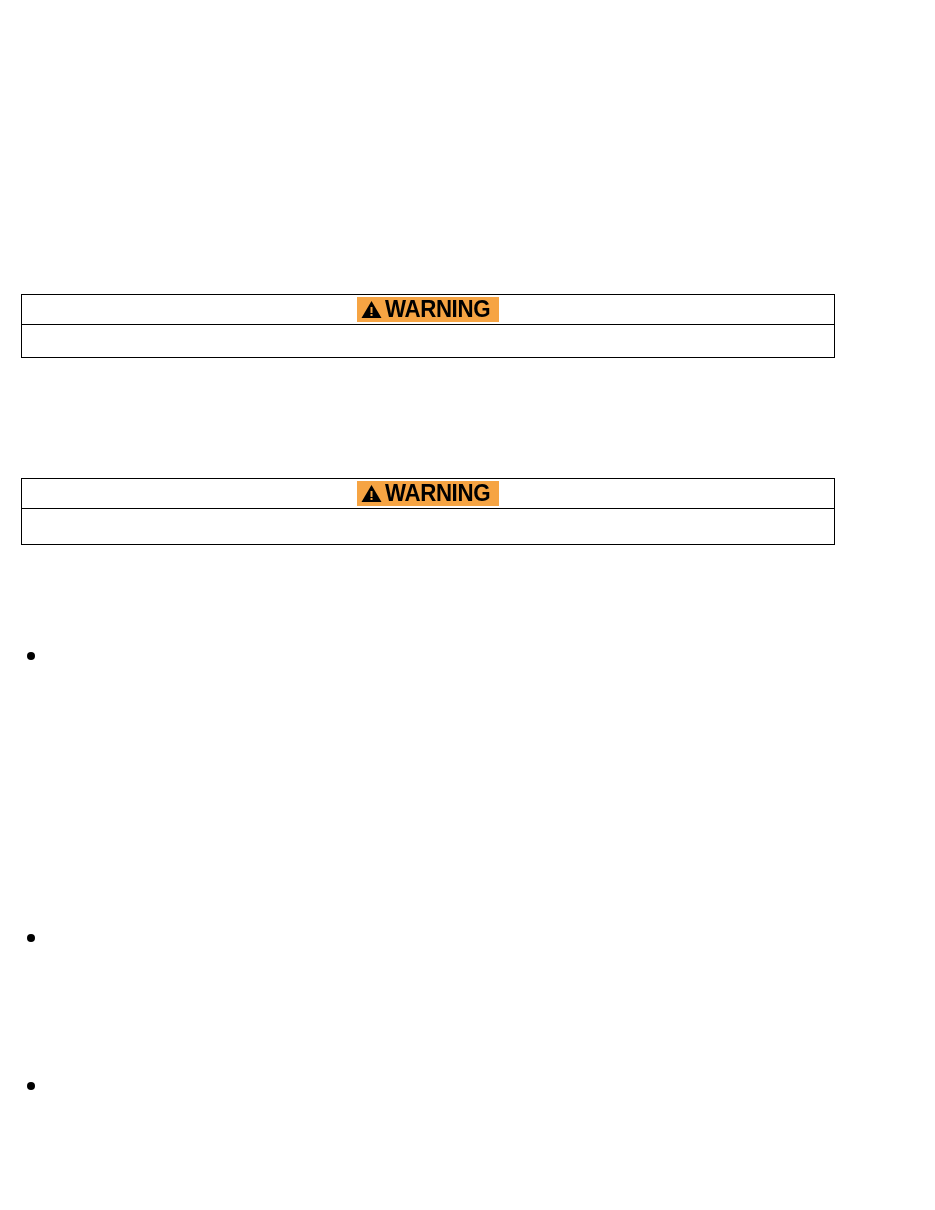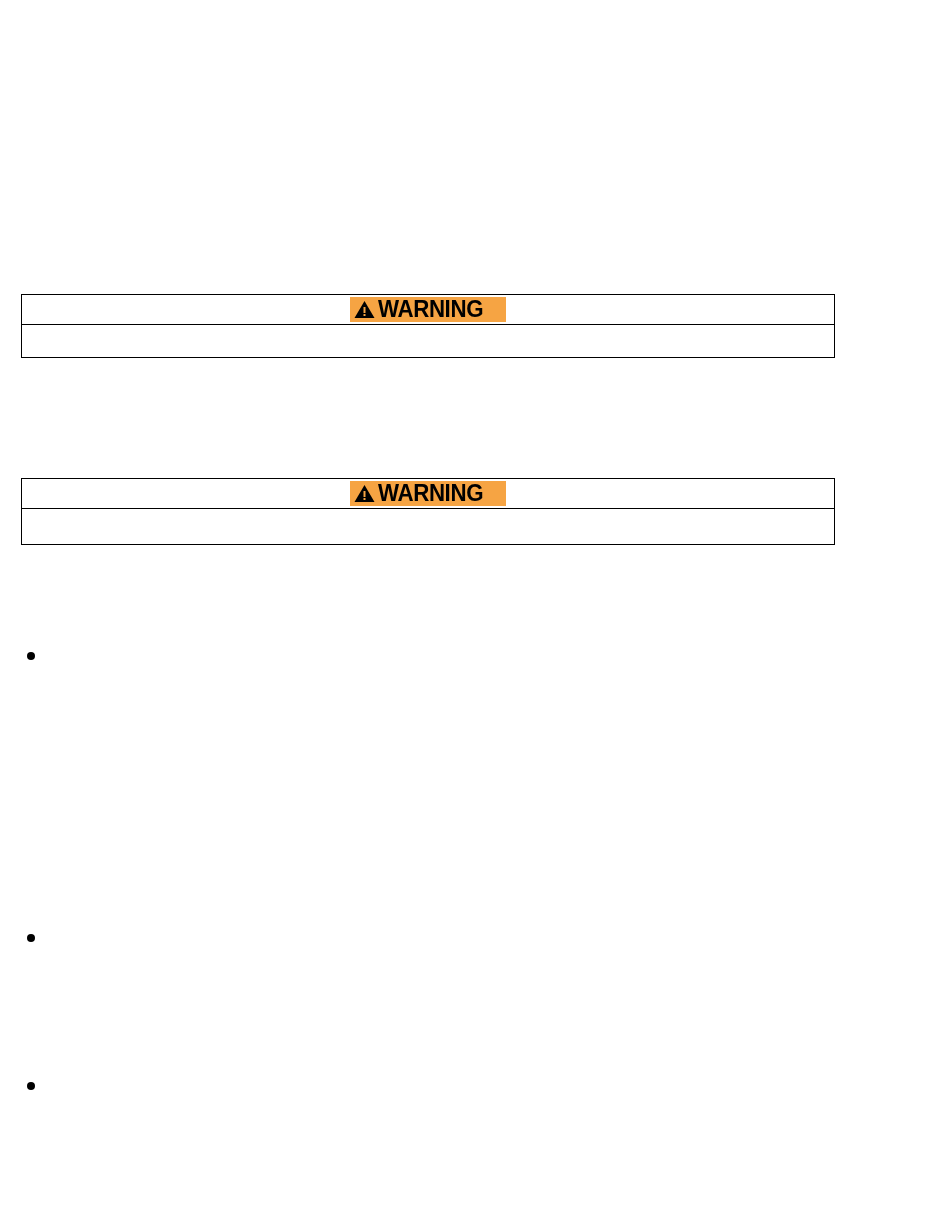--- a/index.html
+++ b/index.html
@@ -51,21 +51,21 @@
     min-height: 14px;
     white-space: pre-wrap;
   }
 
   
   .warning-badge {
     display: inline-flex;
     align-items: center;
     gap: 3px;
     background: #F6A443;
-    padding: 1px 20px 1px 4px;
+    padding: 1px 5px 1px 4px;
     line-height: 1;
     height: 25px;
     box-sizing: border-box;
   }
 
   .warning-badge .tri-icon {
     display: block;
     width: 21px;
     height: 19px;
     flex: 0 0 auto;

